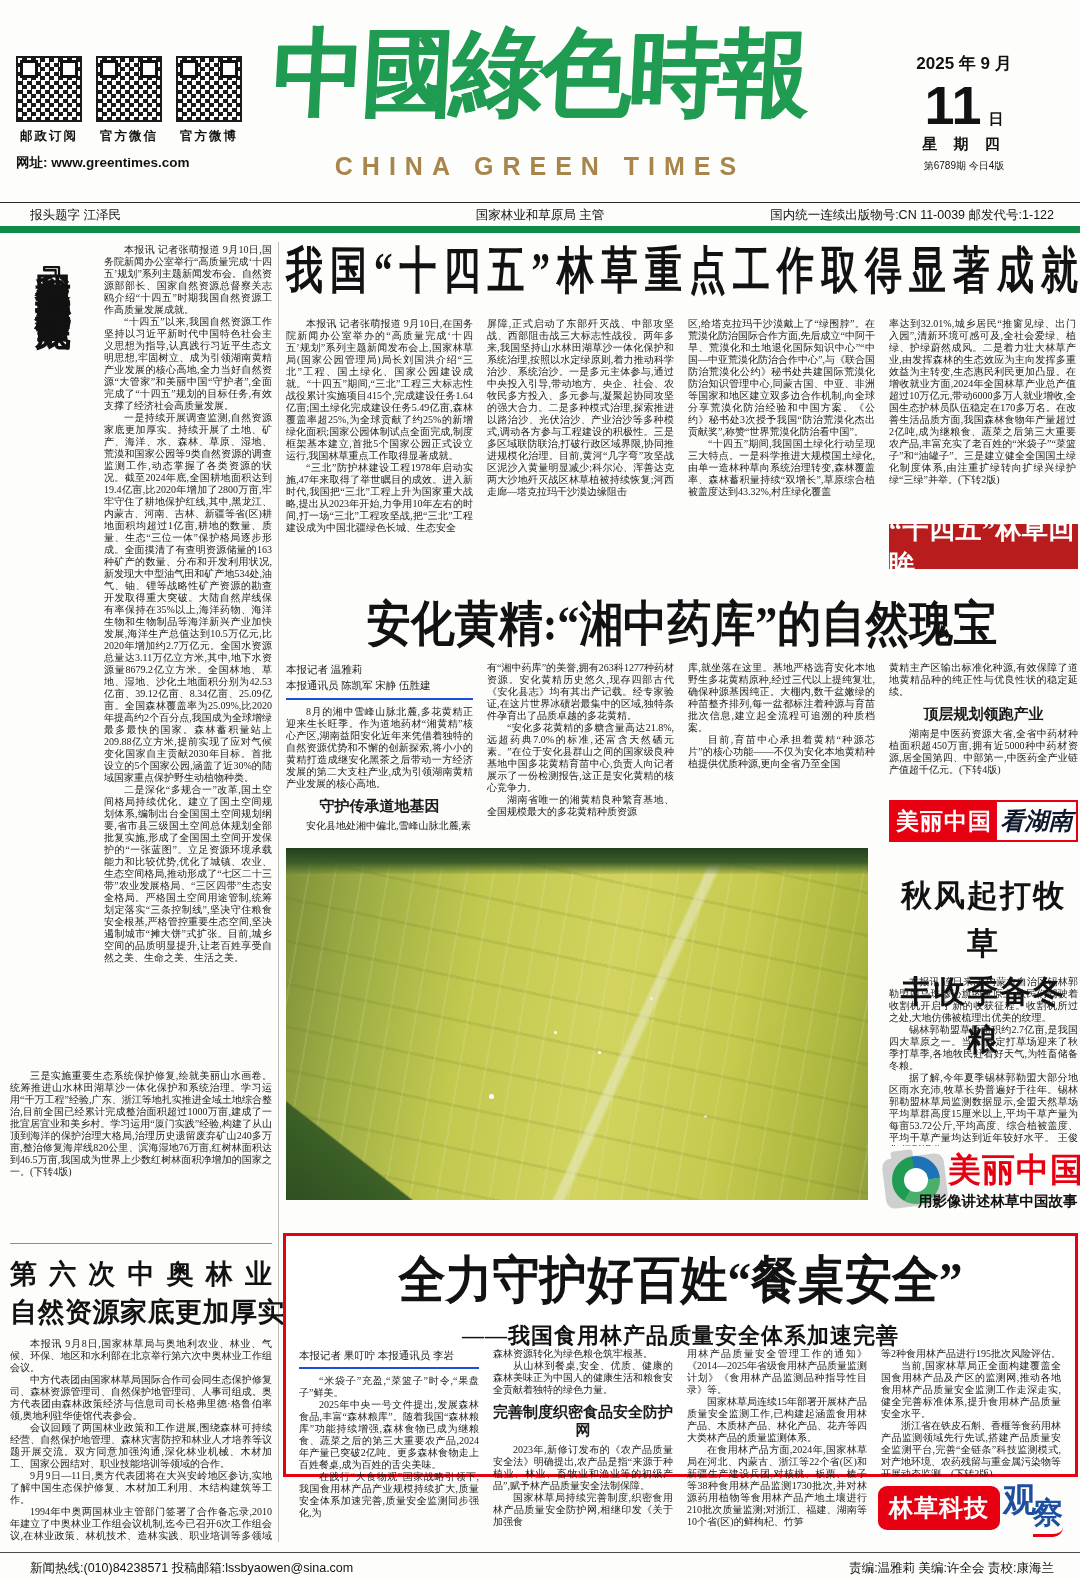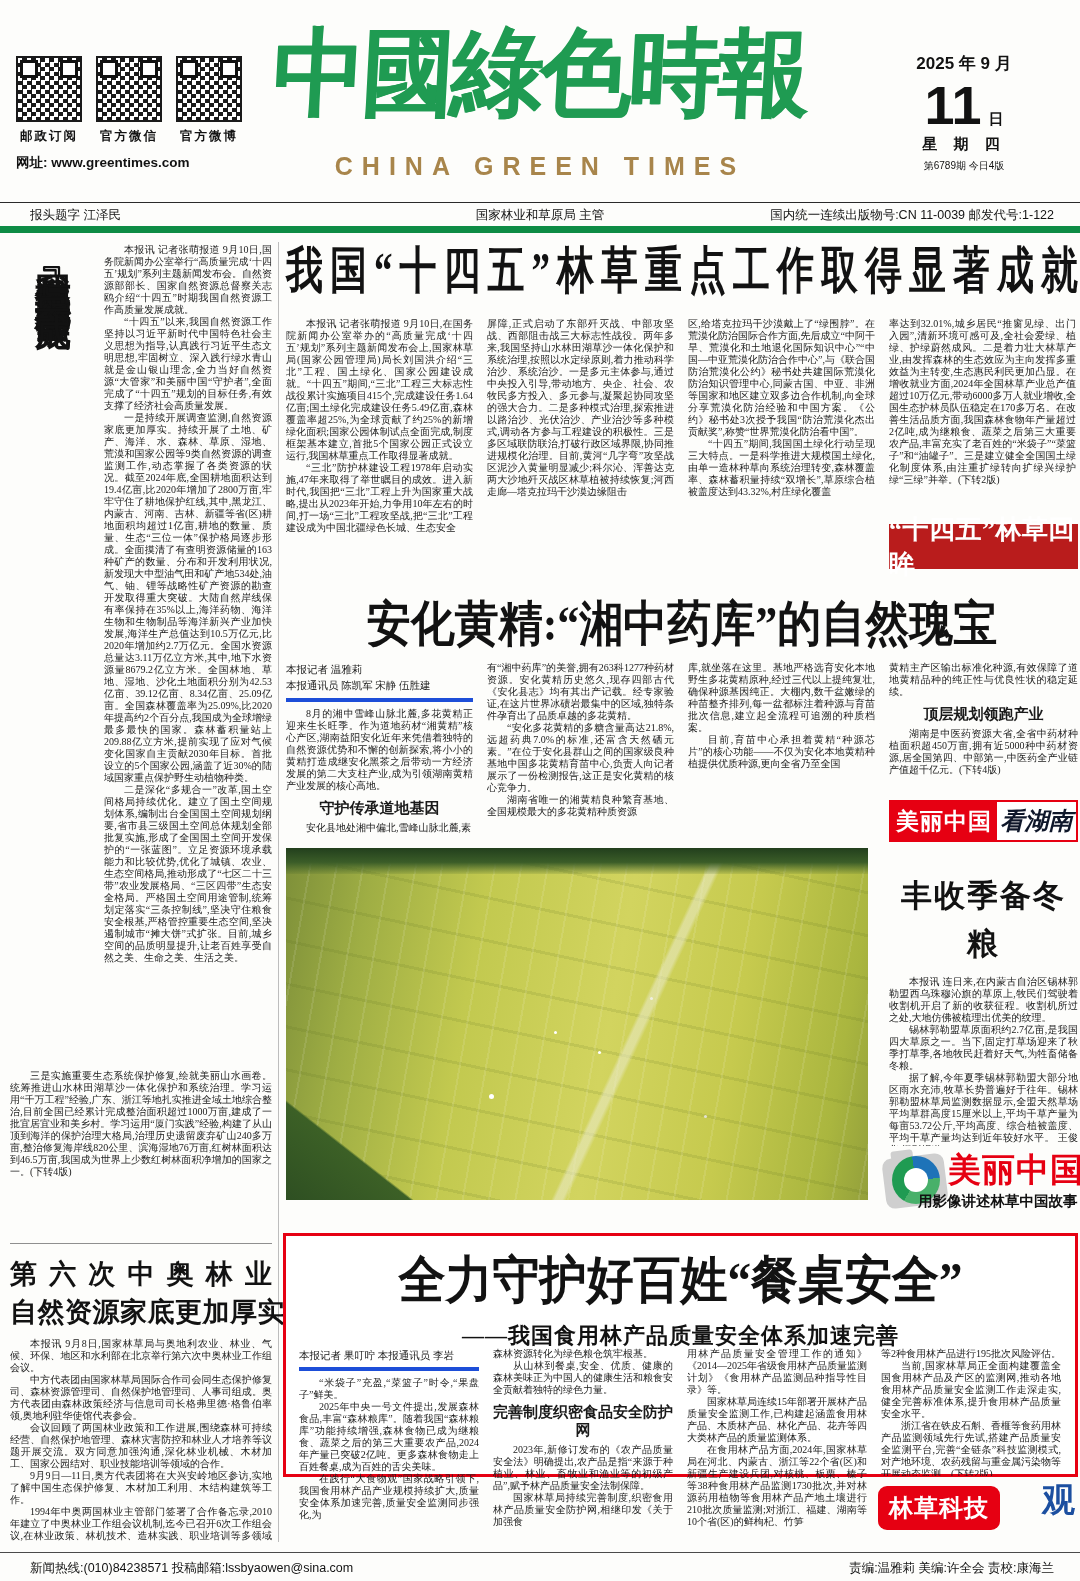--- a/index.html
+++ b/index.html
@@ -40,21 +40,21 @@
   .info-center{position:absolute;left:50%;transform:translateX(-50%);top:4px;}
   .info-right{position:absolute;right:26px;top:4px;}
   .green-bar{position:absolute;left:0;top:226px;width:1080px;height:7px;background:#0e8c45;}
 
   .col-rule{position:absolute;left:278px;top:242px;width:1px;height:1300px;background:#bdbdbd;}
 
   
   .body{font-size:10px;line-height:1.2;text-align:justify;color:#1a1a1a;}
   .body p{margin:0;text-indent:2em;}
   .subhead{font-size:15px;font-weight:900;text-align:center;margin:7px 0 5px;text-indent:0 !important;}
-  .byline{font-size:10.5px;line-height:1.55;border-bottom:4px solid #1d4ed8;padding-bottom:3px;margin-bottom:6px;}
+  .byline{font-size:10.5px;line-height:1.55;border-bottom:2px solid #1d4ed8;padding-bottom:3px;margin-bottom:6px;}
 
   
   .vert-wrap{position:absolute;left:10px;top:244px;width:262px;height:822px;display:flex;}
   .vert-headline{writing-mode:vertical-rl;text-orientation:upright;font-size:36px;font-weight:900;
       letter-spacing:2px;width:86px;line-height:86px;height:820px;}
   .left-body{width:168px;margin-left:8px;height:820px;overflow:hidden;}
   .left-cont{position:absolute;left:10px;top:1070px;width:262px;height:166px;overflow:hidden;}
   .left-divider{position:absolute;left:10px;top:1243px;width:262px;height:1px;background:#8f8f8f;}
 
   .aoyu-head{position:absolute;left:10px;top:1256px;width:262px;font-size:27px;font-weight:900;line-height:1.4;}
@@ -111,21 +111,21 @@
   .ml-title{position:absolute;left:64px;top:-2px;font-size:33px;font-weight:900;color:#e60012;letter-spacing:1px;white-space:nowrap;}
   .ml-tag{position:absolute;left:34px;top:42px;font-size:14.5px;font-weight:800;color:#111;white-space:nowrap;}
 
   
   .redbox{position:absolute;left:283px;top:1233px;width:795px;height:244px;border:3px solid #e60012;
       box-sizing:border-box;background:#fff;}
   .fs-headline{margin-top:10px;text-align:center;font-size:47px;font-weight:900;transform:scaleY(1.08);transform-origin:top;}
   .fs-sub{text-align:center;font-size:22px;font-weight:700;margin-top:12px;letter-spacing:1px;}
   .fcol{position:absolute;top:112px;width:180px;height:186px;overflow:hidden;}
   .fcol1{left:13px;} .fcol2{left:207px;} .fcol3{left:401px;} .fcol4{left:595px;height:128px;}
-  .badge-keji{position:absolute;left:592px;top:246px;width:190px;height:52px;display:flex;align-items:center;gap:39px;}
+  .badge-keji{position:absolute;left:592px;top:246px;width:190px;height:52px;display:flex;align-items:center;}
   .bk-pill{background:#e60012;color:#fff;border-radius:9px;font-size:24px;font-weight:900;padding:6px 11px;
       letter-spacing:1px;white-space:nowrap;}
   .bk-guan{color:#1c4fa0;font-size:33px;font-weight:900;margin-left:3px;transform:translateY(-8px);display:inline-block;}
   .bk-cha{color:#1c4fa0;font-size:30px;font-weight:900;transform:translateY(7px);display:inline-block;margin-left:-3px;
       border-bottom:3px solid #e60012;border-radius:0 0 10px 0;}
 
   
   .footer-rule{position:absolute;left:0;top:1552px;width:1080px;height:1px;background:#4a4a4a;}
   .footer{position:absolute;left:30px;right:26px;top:1560px;display:flex;justify-content:space-between;
       font-size:12.5px;font-weight:500;font-family:"Liberation Sans","DejaVu Sans",sans-serif;}
@@ -168,21 +168,21 @@
     <span class="info-center">国家林业和草原局 主管</span>
     <span class="info-right">国内统一连续出版物号:CN 11-0039  邮发代号:1-122</span>
   </div>
   <div class="green-bar"></div>
   <div class="col-rule"></div>
 
   <div class="vert-wrap">
     <div class="vert-headline">我国自然资源『十四五』规划目标任务全面完成</div>
     <div class="left-body body">
       <p>本报讯 记者张萌报道 9月10日,国务院新闻办公室举行“高质量完成‘十四五’规划”系列主题新闻发布会。自然资源部部长、国家自然资源总督察关志鸥介绍“十四五”时期我国自然资源工作高质量发展成就。</p>
-      <p>“十四五”以来,我国自然资源工作坚持以习近平新时代中国特色社会主义思想为指导,认真践行习近平生态文明思想,牢固树立、深入践行绿水青山就是金山银山理念,全力当好自然资源“大管家”和美丽中国“守护者”,全面完成了“十四五”规划的目标任务,有效支撑了经济社会高质量发展。</p>
+      <p>“十四五”以来,我国自然资源工作坚持以习近平新时代中国特色社会主义思想为指导,认真践行习近平生态文明思想,牢固树立、成为引领湖南黄精产业发展的核心高地,全力当好自然资源“大管家”和美丽中国“守护者”,全面完成了“十四五”规划的目标任务,有效支撑了经济社会高质量发展。</p>
       <p>一是持续开展调查监测,自然资源家底更加厚实。持续开展了土地、矿产、海洋、水、森林、草原、湿地、荒漠和国家公园等9类自然资源的调查监测工作,动态掌握了各类资源的状况。截至2024年底,全国耕地面积达到19.4亿亩,比2020年增加了2800万亩,牢牢守住了耕地保护红线,其中,黑龙江、内蒙古、河南、吉林、新疆等省(区)耕地面积均超过1亿亩,耕地的数量、质量、生态“三位一体”保护格局逐步形成。全面摸清了有查明资源储量的163种矿产的数量、分布和开发利用状况,新发现大中型油气田和矿产地534处,油气、铀、锂等战略性矿产资源的勘查开发取得重大突破。大陆自然岸线保有率保持在35%以上,海洋药物、海洋生物和生物制品等海洋新兴产业加快发展,海洋生产总值达到10.5万亿元,比2020年增加约2.7万亿元。全国水资源总量达3.11万亿立方米,其中,地下水资源量8679.2亿立方米。全国林地、草地、湿地、沙化土地面积分别为42.53亿亩、39.12亿亩、8.34亿亩、25.09亿亩。全国森林覆盖率为25.09%,比2020年提高约2个百分点,我国成为全球增绿最多最快的国家。森林蓄积量站上209.88亿立方米,提前实现了应对气候变化国家自主贡献2030年目标。首批设立的5个国家公园,涵盖了近30%的陆域国家重点保护野生动植物种类。</p>
       <p>二是深化“多规合一”改革,国土空间格局持续优化。建立了国土空间规划体系,编制出台全国国土空间规划纲要,省市县三级国土空间总体规划全部批复实施,形成了全国国土空间开发保护的“一张蓝图”。立足资源环境承载能力和比较优势,优化了城镇、农业、生态空间格局,推动形成了“七区二十三带”农业发展格局、“三区四带”生态安全格局。严格国土空间用途管制,统筹划定落实“三条控制线”,坚决守住粮食安全根基,严格管控重要生态空间,坚决遏制城市“摊大饼”式扩张。目前,城乡空间的品质明显提升,让老百姓享受自然之美、生命之美、生活之美。</p>
     </div>
   </div>
   <div class="left-cont body">
     <p>三是实施重要生态系统保护修复,绘就美丽山水画卷。统筹推进山水林田湖草沙一体化保护和系统治理。学习运用“千万工程”经验,广东、浙江等地扎实推进全域土地综合整治,目前全国已经累计完成整治面积超过1000万亩,建成了一批宜居宜业和美乡村。学习运用“厦门实践”经验,构建了从山顶到海洋的保护治理大格局,治理历史遗留废弃矿山240多万亩,整治修复海岸线820公里、滨海湿地76万亩,红树林面积达到46.5万亩,我国成为世界上少数红树林面积净增加的国家之一。(下转4版)</p>
   </div>
   <div class="left-divider"></div>
 
   <div class="aoyu-head">
@@ -243,20 +243,21 @@
     <div class="bh-right">看湖南</div>
   </div>
 
   <div class="photo">
     <div class="photo-top"></div>
     <div class="photo-corner"></div>
     <div class="photo-specks"></div>
   </div>
 
   <div class="qf-head">
+    <div>秋风起打牧草</div>
     <div>丰收季备冬粮</div>
   </div>
   <div class="qf-body body">
     <p>本报讯 连日来,在内蒙古自治区锡林郭勒盟西乌珠穆沁旗的草原上,牧民们驾驶着收割机开启了新的收获征程。收割机所过之处,大地仿佛被梳理出优美的纹理。</p>
     <p>锡林郭勒盟草原面积约2.7亿亩,是我国四大草原之一。当下,固定打草场迎来了秋季打草季,各地牧民赶着好天气,为牲畜储备冬粮。</p>
     <p>据了解,今年夏季锡林郭勒盟大部分地区雨水充沛,牧草长势普遍好于往年。锡林郭勒盟林草局监测数据显示,全盟天然草场平均草群高度15厘米以上,平均干草产量为每亩53.72公斤,平均高度、综合植被盖度、平均干草产量均达到近年较好水平。 王俊华 摄影报道</p>
   </div>
 
   <div class="ml">
     <div class="ml-cam"></div>

